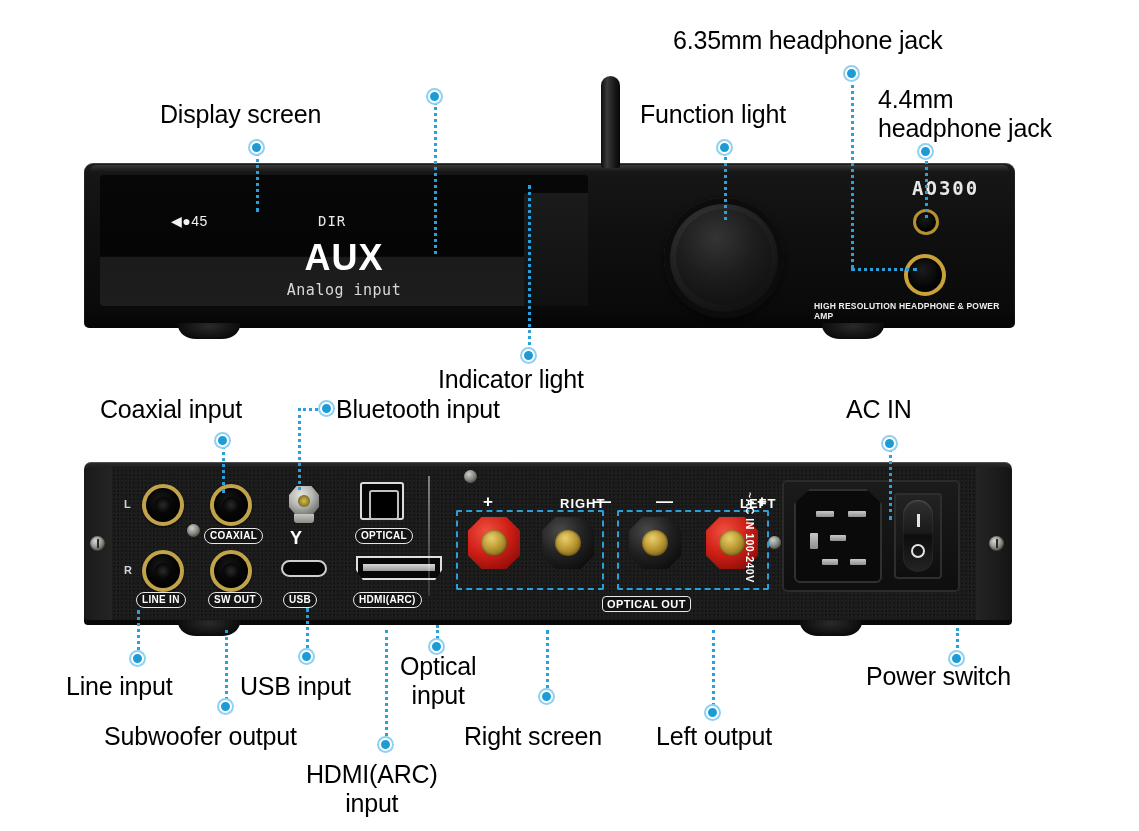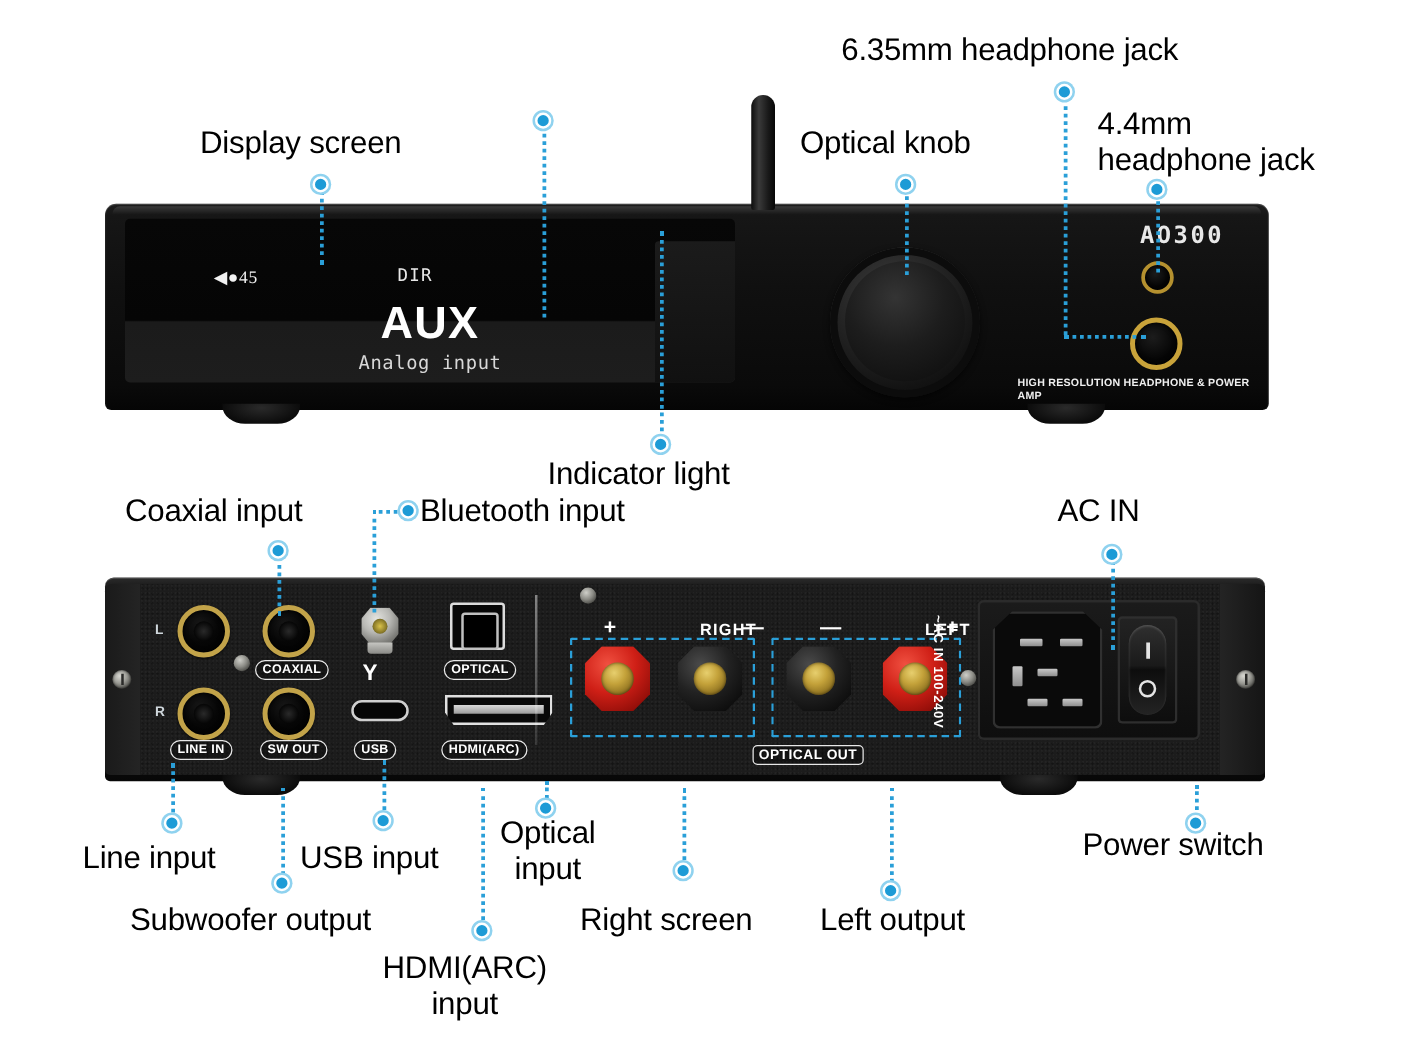--- a/index.html
+++ b/index.html
@@ -76,21 +76,21 @@
     position: absolute;
     left: 16px; top: 12px;
     width: 488px; height: 131px;
     background: linear-gradient(180deg,#070707 0%,#050505 62%,#1b1b1b 63%,#1d1d1d 100%);
     border-radius: 4px;
     overflow: hidden;
   }
   #disp-vol {
     position: absolute; left: 71px; top: 38px;
     color: #f2f2f2; font-size: 14px;
-    font-family: Liberation Serif, serif;
+    font-family: Liberation Sans, sans-serif;
     letter-spacing: 0.5px;
   }
   #disp-dir {
     position: absolute; left: 218px; top: 38px;
     color: #e8e8e8; font-size: 14px;
     font-family: "DejaVu Sans Mono", monospace;
     letter-spacing: 1px;
   }
   #disp-source {
     position: absolute; left: 0; top: 62px; width: 100%;
@@ -535,21 +535,21 @@
   <div class="callout" style="left:673px; top:26px;">6.35mm headphone jack</div>
   <div class="leader" style="left:851px; top:78px; height:190px;"></div>
   <div class="leader-h" style="left:851px; top:268px; width:66px;"></div>
   <div class="dot" style="left:845px; top:67px;"></div>
 
   <div class="callout c2" style="left:878px; top:85px;">4.4mm
 headphone jack</div>
   <div class="leader" style="left:925px; top:156px; height:62px;"></div>
   <div class="dot" style="left:919px; top:145px;"></div>
 
-  <div class="callout" style="left:640px; top:100px;">Optical knob</div>
+  <div class="callout" style="left:640px; top:100px;">Function light</div>
   <div class="leader" style="left:724px; top:152px; height:68px;"></div>
   <div class="dot" style="left:718px; top:141px;"></div>
 
   <div class="callout" style="left:438px; top:365px;">Indicator light</div>
   <div class="leader" style="left:528px; top:185px; height:168px;"></div>
   <div class="dot" style="left:522px; top:349px;"></div>
 
   <div class="callout" style="left:100px; top:395px;">Coaxial input</div>
   <div class="leader" style="left:222px; top:445px; height:48px;"></div>
   <div class="dot" style="left:216px; top:434px;"></div>

